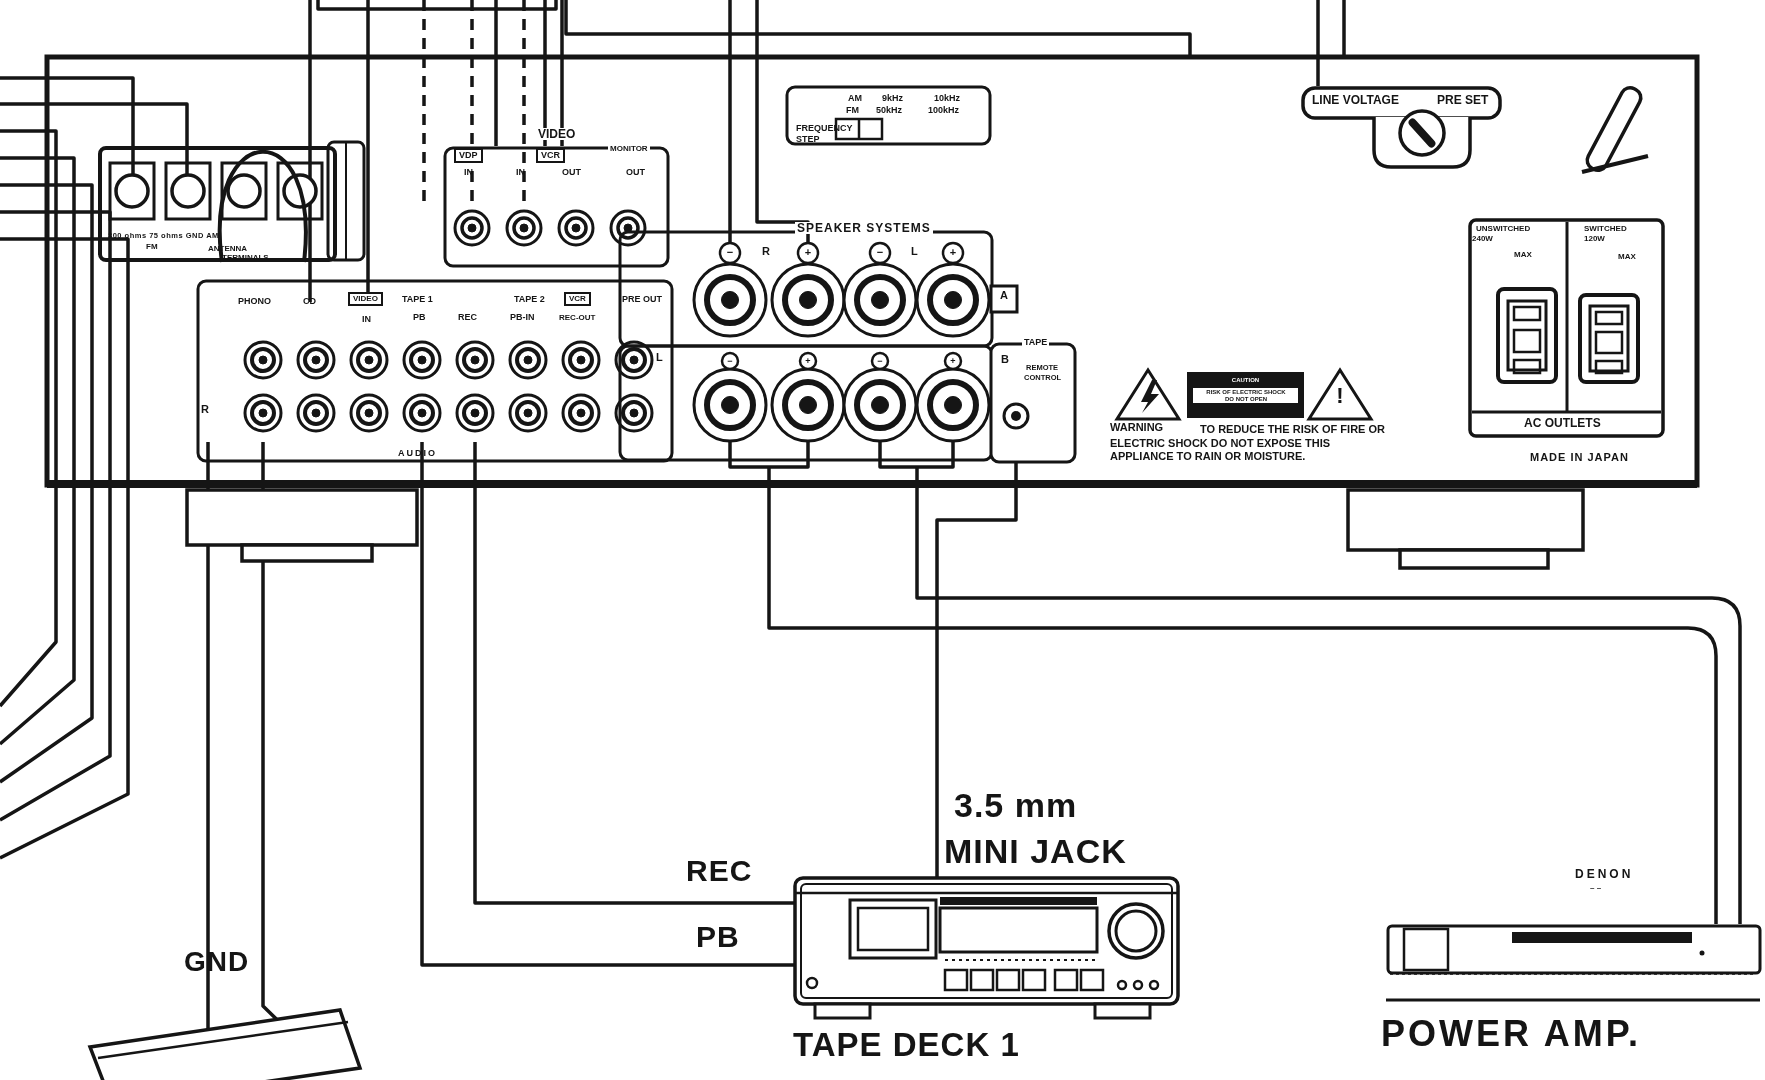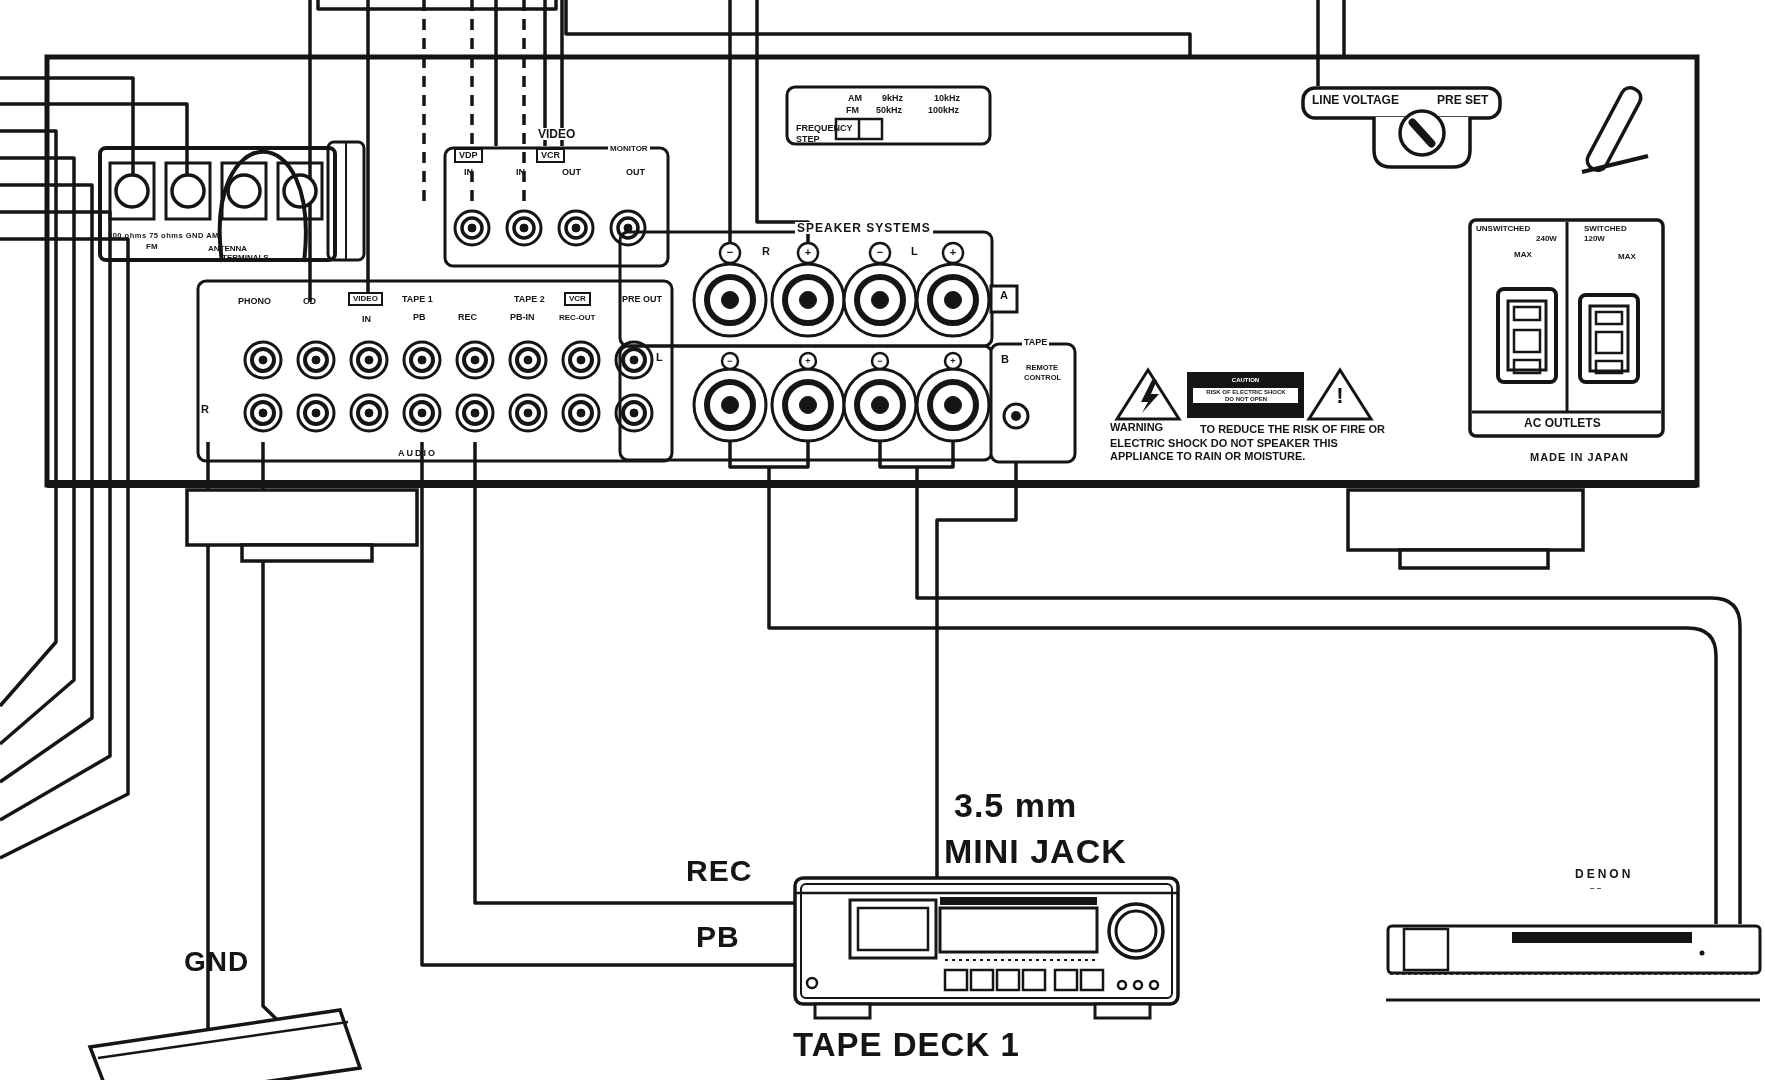--- a/index.html
+++ b/index.html
@@ -307,34 +307,35 @@
 <div class="lb s9 bg" style="left:1022px;top:338px">TAPE</div>
 <div class="lb s7" style="left:1026px;top:364px">REMOTE</div>
 <div class="lb s7" style="left:1024px;top:374px">CONTROL</div>
 
 <div class="lb ctr" style="left:1332px;top:385px;width:16px;font-size:22px">!</div>
 <div class="lb s6 ctr wht" style="left:1190px;top:377px;width:111px">CAUTION</div>
 <div class="lb s6 ctr" style="left:1194px;top:389px;width:104px">RISK OF ELECTRIC SHOCK</div>
 <div class="lb s6 ctr" style="left:1194px;top:396px;width:104px">DO NOT OPEN</div>
 <div class="lb s13" style="left:1110px;top:422px">WARNING</div>
 <div class="lb s11" style="left:1200px;top:424px">TO REDUCE THE RISK OF FIRE OR</div>
-<div class="lb s11" style="left:1110px;top:438px">ELECTRIC SHOCK DO NOT SPEAKER THIS</div>
+<div class="lb s11" style="left:1110px;top:438px">ELECTRIC SHOCK DO NOT EXPOSE THIS</div>
 <div class="lb s11" style="left:1110px;top:451px">APPLIANCE TO RAIN OR MOISTURE.</div>
 
 <div class="lb s8" style="left:1476px;top:225px">UNSWITCHED</div>
-<div class="lb s8" style="left:1536px;top:235px">240W</div>
+<div class="lb s8" style="left:1472px;top:235px">240W</div>
 <div class="lb s8" style="left:1514px;top:251px">MAX</div>
 <div class="lb s8" style="left:1584px;top:225px">SWITCHED</div>
 <div class="lb s8" style="left:1584px;top:235px">120W</div>
 <div class="lb s8" style="left:1618px;top:253px">MAX</div>
 <div class="lb s10" style="left:1524px;top:417px">AC OUTLETS</div>
 <div class="lb s11" style="left:1530px;top:452px;letter-spacing:1px">MADE IN JAPAN</div>
 
 <div class="lb cap" style="left:686px;top:856px;font-size:30px">REC</div>
 <div class="lb cap" style="left:696px;top:922px;font-size:30px">PB</div>
 <div class="lb cap" style="left:184px;top:948px;font-size:28px">GND</div>
 <div class="lb cap" style="left:954px;top:788px;font-size:34px">3.5 mm</div>
 <div class="lb cap" style="left:944px;top:834px;font-size:34px">MINI JACK</div>
 <div class="lb cap" style="left:793px;top:1028px;font-size:33px">TAPE DECK 1</div>
+<div class="lb cap" style="left:1381px;top:1016px;font-size:36px;letter-spacing:3px">POWER AMP.</div>
 <div class="lb s10" style="left:1575px;top:868px;letter-spacing:3px">DENON</div>
 <div class="lb s8" style="left:1590px;top:884px">– –</div>
 
 </div>
 
 </body></html>

